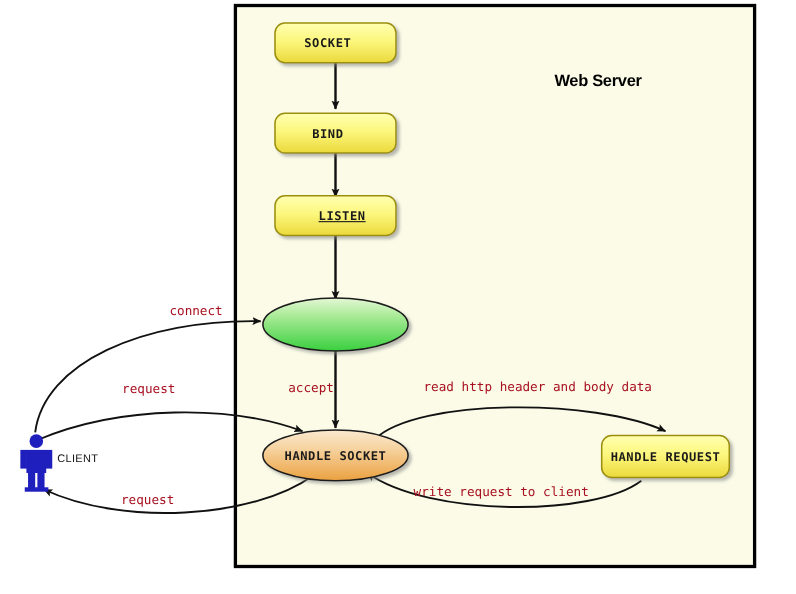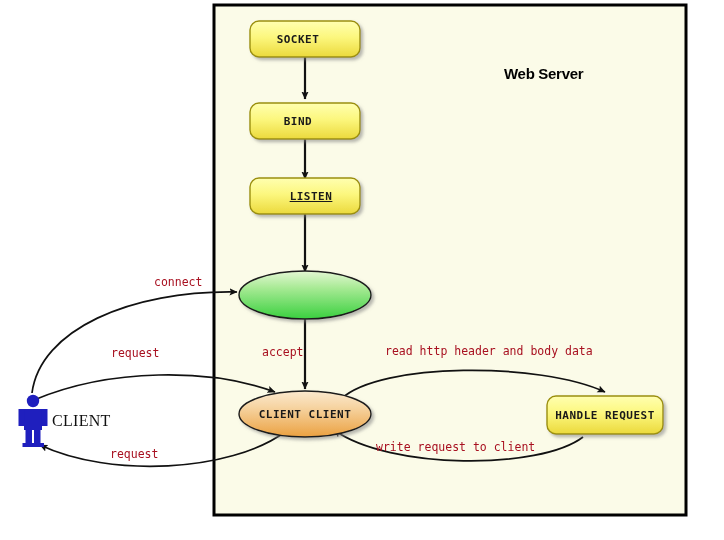--- a/index.html
+++ b/index.html
@@ -50,22 +50,22 @@
     position: absolute;
     font-family: Liberation Sans, sans-serif;
     font-weight: bold;
     font-size: 15px;
     color: #000000;
     white-space: nowrap;
     letter-spacing: -0.3px;
   }
   .actor-label {
     position: absolute;
-    font-family: Liberation Serif, serif;
-    font-size: 16px;
+    font-family: Liberation Sans, sans-serif;
+    font-size: 10px;
     color: #111111;
     white-space: nowrap;
     letter-spacing: 0.3px;
   }
 </style>
 </head>
 <body>
 
 <div id="canvas">
 
@@ -155,21 +155,21 @@
       <rect x="22.5" y="443" width="11" height="4" fill="#1f1fbe"></rect>
       <rect x="33" y="443" width="11" height="4" fill="#1f1fbe"></rect>
     </g>
   </svg>
 
   <div class="title-label" style="left:504px; top:65px;">Web Server</div>
 
   <div class="node-label" style="left:250px; top:33px; width:96px;">SOCKET</div>
   <div class="node-label" style="left:250px; top:115px; width:96px;">BIND</div>
   <div class="node-label" style="left:250px; top:190px; width:122px;text-decoration:underline;">LISTEN</div>
-  <div class="node-label" style="left:239px; top:408px; width:132px;">CLIENT CLIENT</div>
+  <div class="node-label" style="left:239px; top:408px; width:132px;">HANDLE SOCKET</div>
   <div class="node-label" style="left:547px; top:409px; width:116px;">HANDLE REQUEST</div>
 
   <div class="actor-label" style="left:52px; top:412px;">CLIENT</div>
 
   <div class="edge-label" style="left:115px; top:275px;margin-left:39px;">connect</div>
   <div class="edge-label" style="left:111px; top:346px;">request</div>
   <div class="edge-label" style="left:262px; top:345px;">accept</div>
   <div class="edge-label" style="left:360px; top:344px;margin-left:25px;">read http header and body data</div>
   <div class="edge-label" style="left:376px; top:440px;">write request to client</div>
   <div class="edge-label" style="left:110px; top:447px;">request</div>

